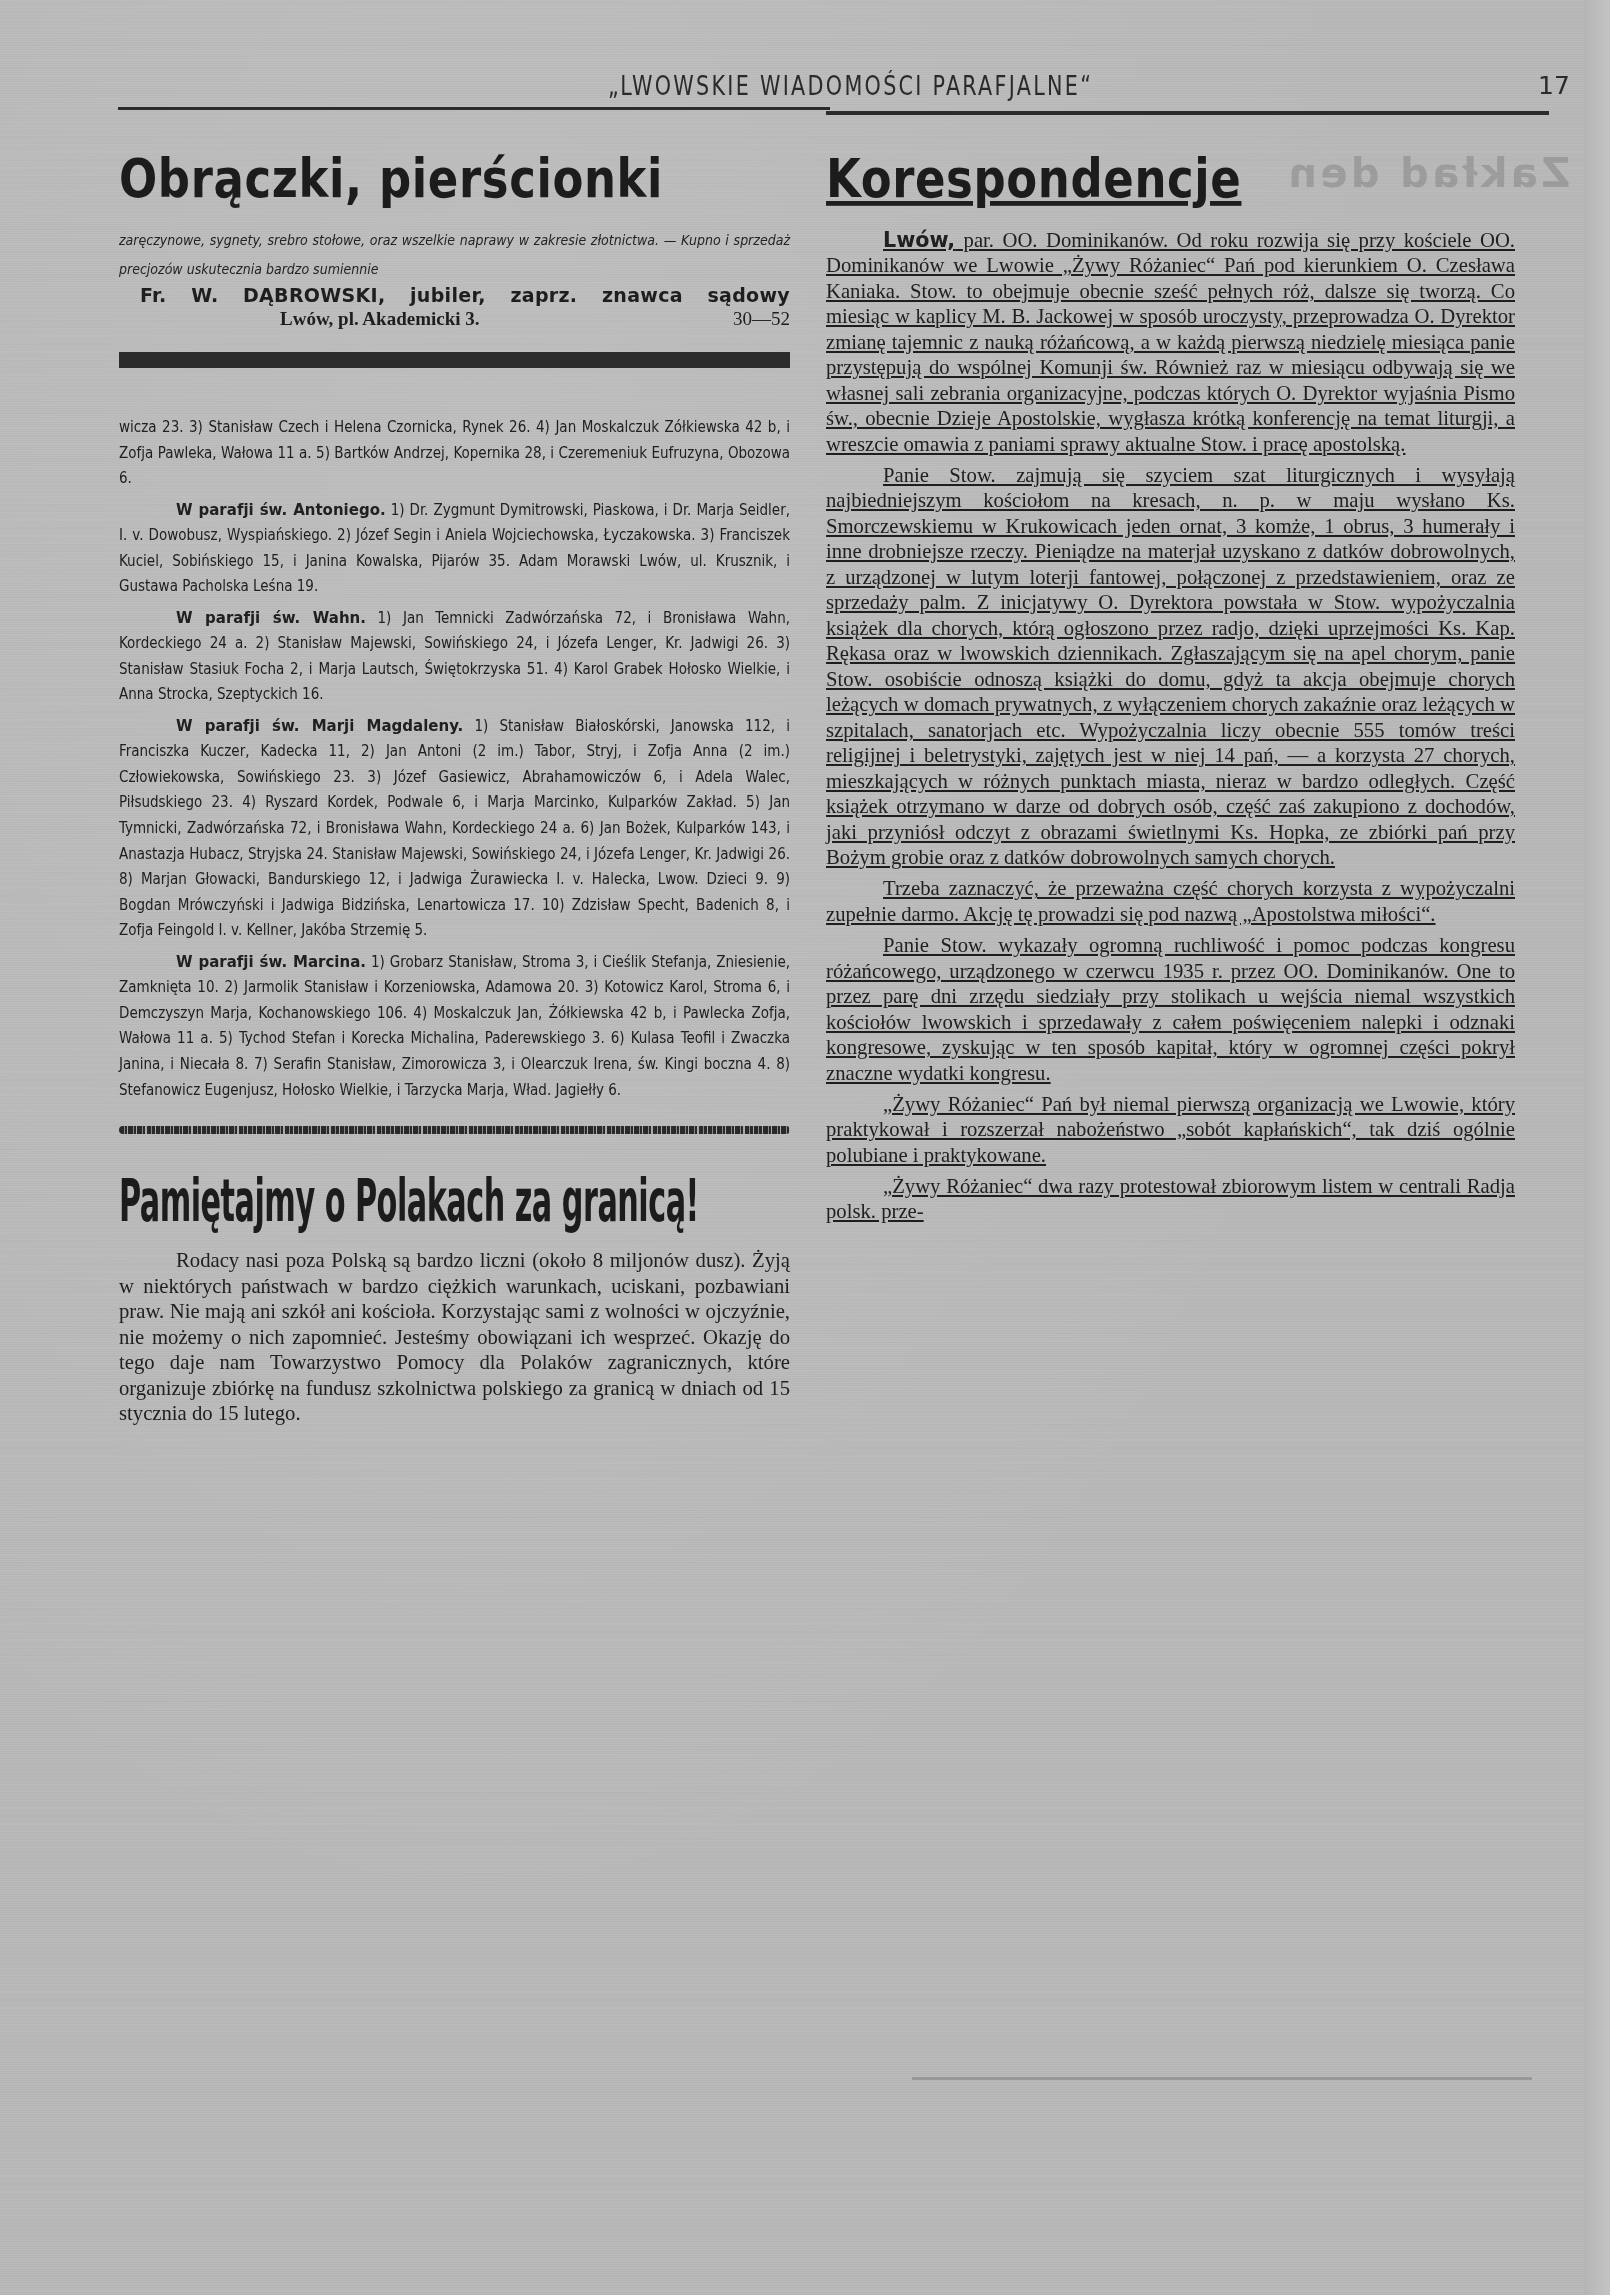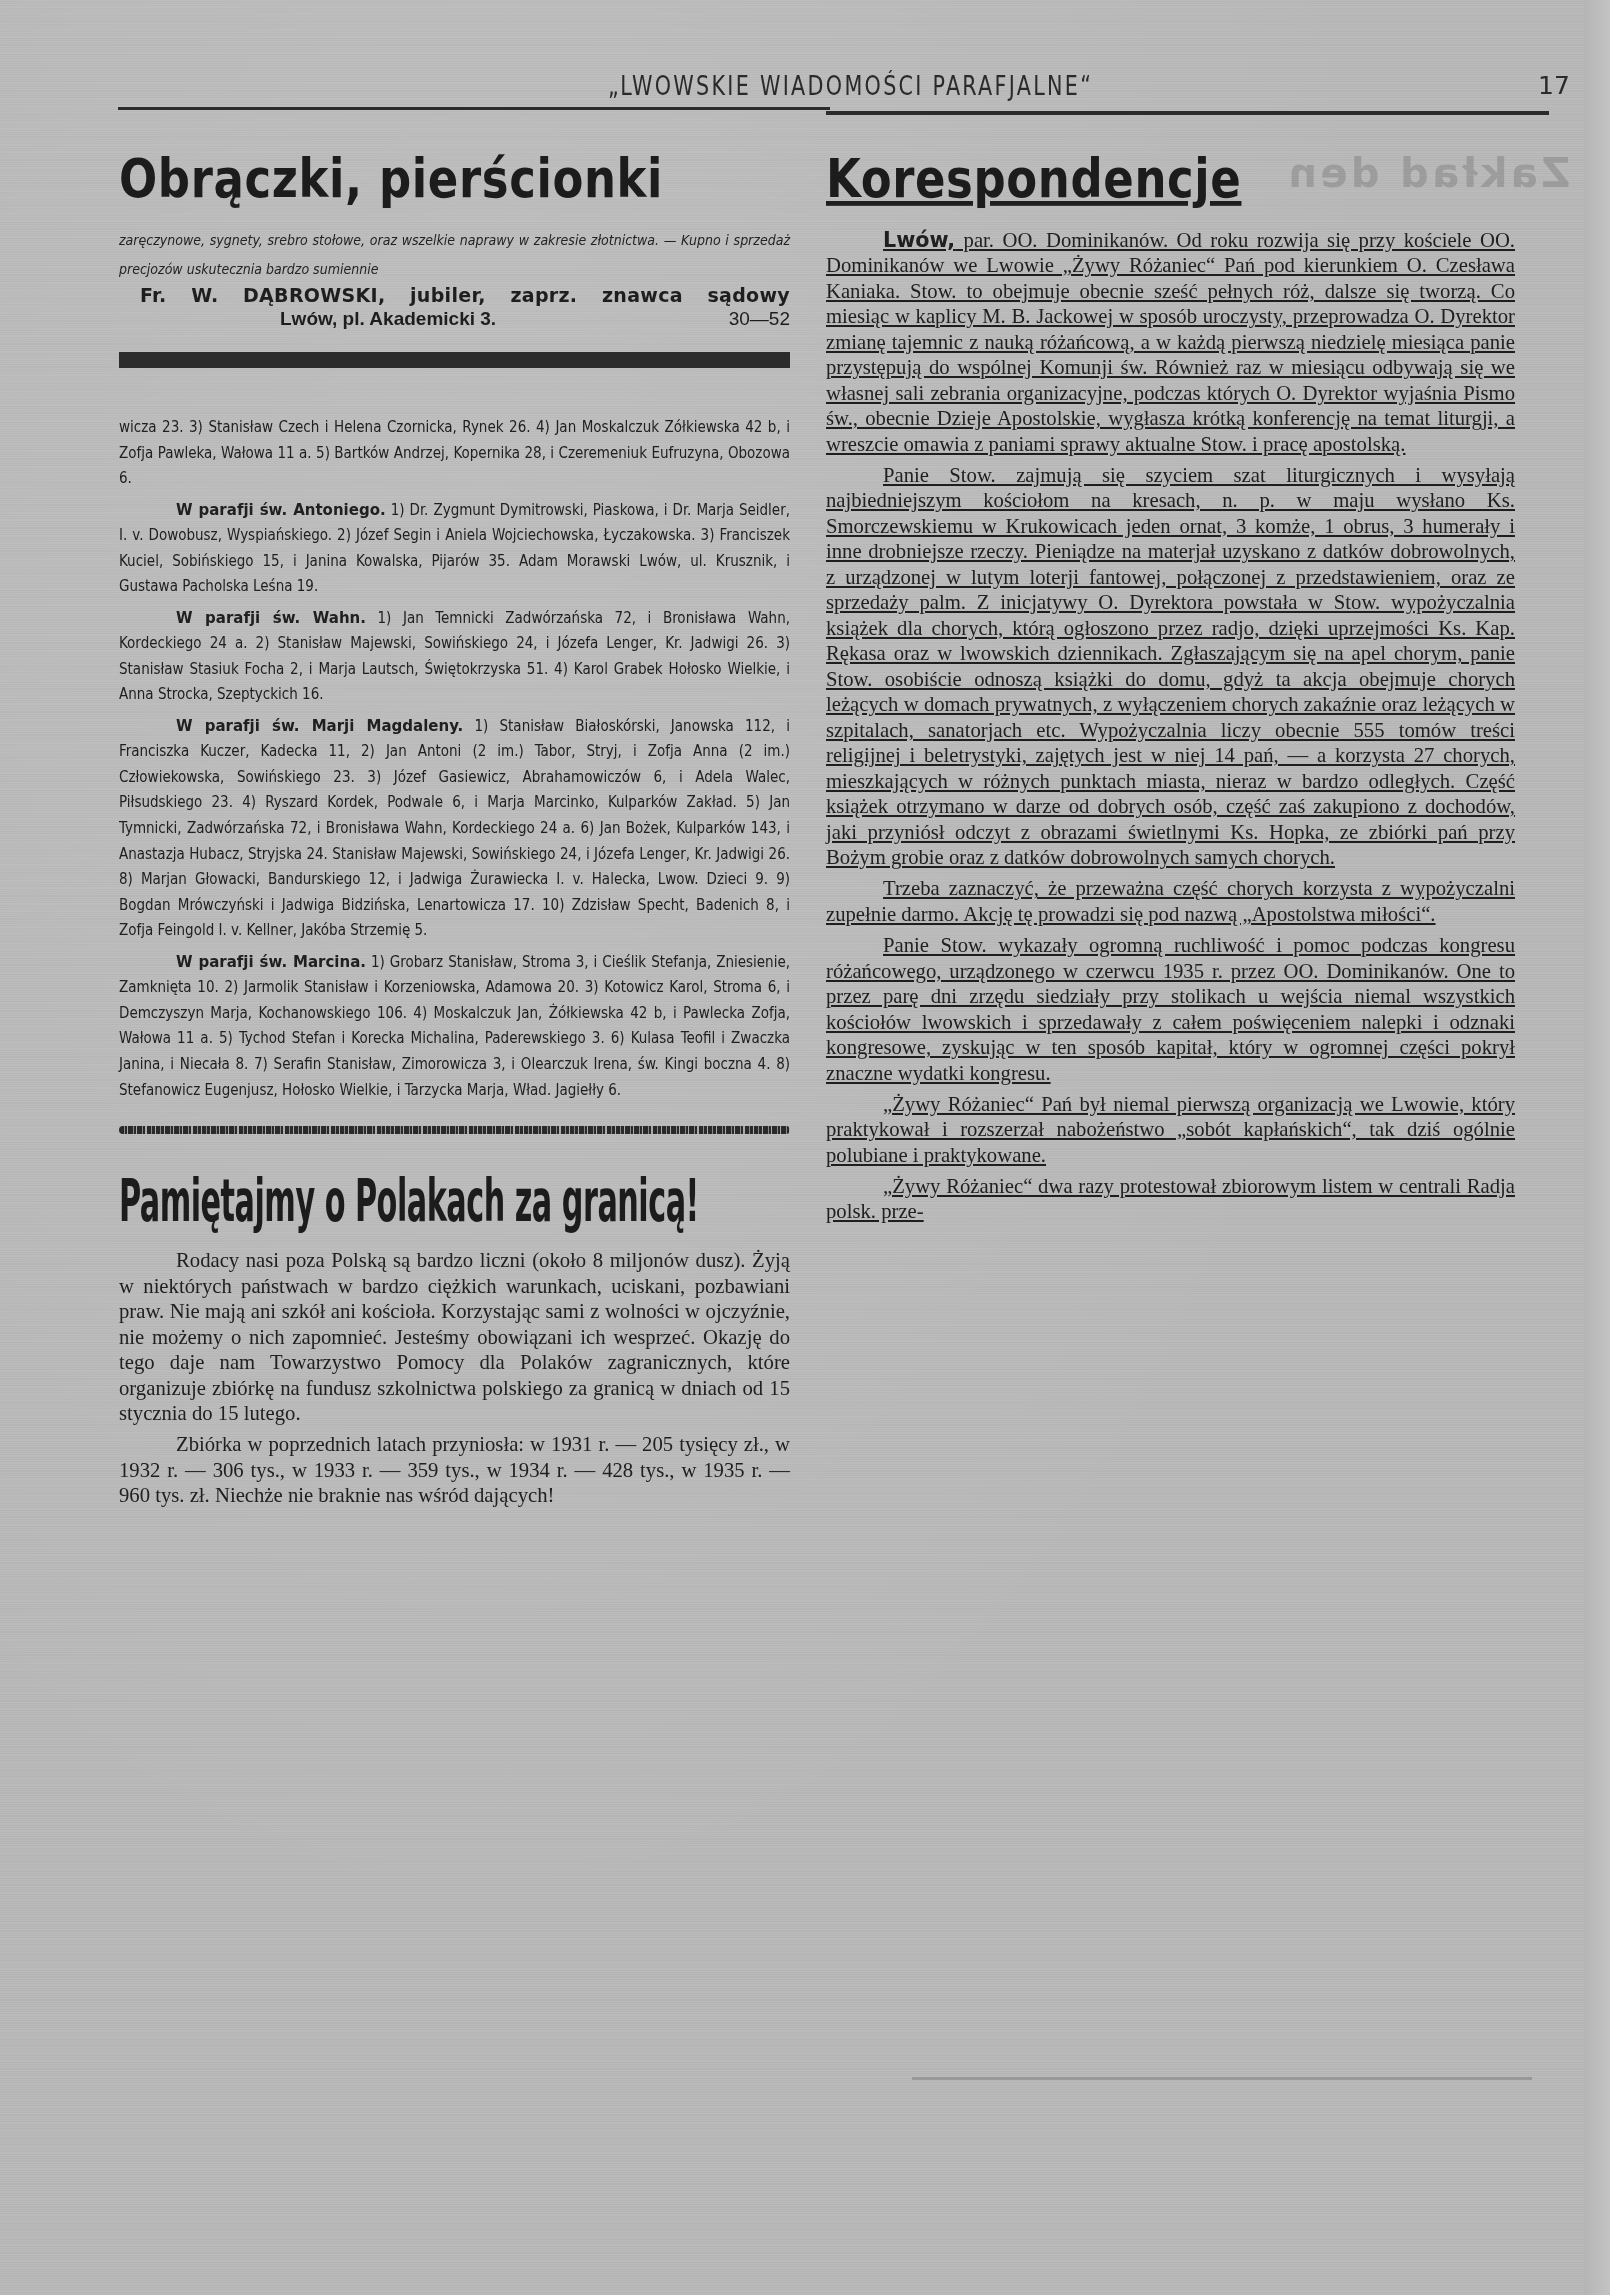--- a/index.html
+++ b/index.html
@@ -58,21 +58,21 @@
     font-style: italic;
   }
   .ad-advertiser {
     font-family: "DejaVu Sans", sans-serif; font-weight: bold;
     font-size: 19px; line-height: 23px; text-align: justify; text-align-last: justify;
     letter-spacing: 0.3px;
     margin-left: 21px;
   }
   .ad-address-row {
     display: flex; justify-content: space-between;
-    font-family: Liberation Sans, sans-serif; font-weight: bold;
+    font-family: Liberation Serif, serif; font-weight: bold;
     font-size: 19px; line-height: 24px;
     padding-left: 161px;
   }
   .ad-code { font-weight: normal; }
   .thick-bar {
     margin-top: 20.7px; height: 16px; background: #2c2c2c; width: 100%;
   }
   
   .body-text {
     font-family: "Liberation Serif", "DejaVu Serif", serif;
@@ -165,21 +165,20 @@
         <span class="lead-bold">W parafji św. Marcina.</span><span> 1) Grobarz Stanisław, Stroma 3, i Cieślik Stefanja, Zniesienie, Zamknięta 10. 2) Jarmolik Stanisław i Korzeniowska, Adamowa 20. 3) Kotowicz Karol, Stroma 6, i Demczyszyn Marja, Kochanowskiego 106. 4) Moskalczuk Jan, Żółkiewska 42 b, i Pawlecka Zofja, Wałowa 11 a. 5) Tychod Stefan i Korecka Michalina, Paderewskiego 3. 6) Kulasa Teofil i Zwaczka Janina, i Niecała 8. 7) Serafin Stanisław, Zimorowicza 3, i Olearczuk Irena, św. Kingi boczna 4. 8) Stefanowicz Eugenjusz, Hołosko Wielkie, i Tarzycka Marja, Wład. Jagiełły 6.</span>
       </p>
     </div>
 
     <div class="ornament-rule"></div>
 
     <div>
       <h2 class="article-title">Pamiętajmy o Polakach za granicą!</h2>
       <div class="article-body">
         <p class="body-text indent">Rodacy nasi poza Polską są bardzo liczni (około 8 miljonów dusz). Żyją w niektórych państwach w bardzo ciężkich warunkach, uciskani, pozbawiani praw. Nie mają ani szkół ani kościoła. Korzystając sami z wolności w ojczyźnie, nie możemy o nich zapomnieć. Jesteśmy obowiązani ich wesprzeć. Okazję do tego daje nam Towarzystwo Pomocy dla Polaków zagranicznych, które organizuje zbiórkę na fundusz szkolnictwa polskiego za granicą w dniach od 15 stycznia do 15 lutego.</p>
-        <p class="body-text indent para-gap">Zbiórka w poprzednich latach przyniosła: w 1931 r. — 205 tysięcy zł., w 1932 r. — 306 tys., w 1933 r. — 359 tys., w 1934 r. — 428 tys., w 1935 r. — 960 tys. zł. Niechże nie braknie nas wśród dających!</p>
       </div>
     </div>
   </div>
 
   <div class="col-right">
     <h1 class="korr-title">Korespondencje</h1>
     <p class="body-text indent">
       <span class="lead-bold">Lwów,</span><span> par. OO. Dominikanów. Od roku rozwija się przy kościele OO. Dominikanów we Lwowie „Żywy Różaniec“ Pań pod kierunkiem O. Czesława Kaniaka. Stow. to obejmuje obecnie sześć pełnych róż, dalsze się tworzą. Co miesiąc w kaplicy M. B. Jackowej w sposób uroczysty, przeprowadza O. Dyrektor zmianę tajemnic z nauką różańcową, a w każdą pierwszą niedzielę miesiąca panie przystępują do wspólnej Komunji św. Również raz w miesiącu odbywają się we własnej sali zebrania organizacyjne, podczas których O. Dyrektor wyjaśnia Pismo św., obecnie Dzieje Apostolskie, wygłasza krótką konferencję na temat liturgji, a wreszcie omawia z paniami sprawy aktualne Stow. i pracę apostolską.</span>
     </p>
     <p class="body-text indent para-gap">Panie Stow. zajmują się szyciem szat liturgicznych i wysyłają najbiedniejszym kościołom na kresach, n. p. w maju wysłano Ks. Smorczewskiemu w Krukowicach jeden ornat, 3 komże, 1 obrus, 3 humerały i inne drobniejsze rzeczy. Pieniądze na materjał uzyskano z datków dobrowolnych, z urządzonej w lutym loterji fantowej, połączonej z przedstawieniem, oraz ze sprzedaży palm. Z inicjatywy O. Dyrektora powstała w Stow. wypożyczalnia książek dla chorych, którą ogłoszono przez radjo, dzięki uprzejmości Ks. Kap. Rękasa oraz w lwowskich dziennikach. Zgłaszającym się na apel chorym, panie Stow. osobiście odnoszą książki do domu, gdyż ta akcja obejmuje chorych leżących w domach prywatnych, z wyłączeniem chorych zakaźnie oraz leżących w szpitalach, sanatorjach etc. Wypożyczalnia liczy obecnie 555 tomów treści religijnej i beletrystyki, zajętych jest w niej 14 pań, — a korzysta 27 chorych, mieszkających w różnych punktach miasta, nieraz w bardzo odległych. Część książek otrzymano w darze od dobrych osób, część zaś zakupiono z dochodów, jaki przyniósł odczyt z obrazami świetlnymi Ks. Hopka, ze zbiórki pań przy Bożym grobie oraz z datków dobrowolnych samych chorych.</p>

